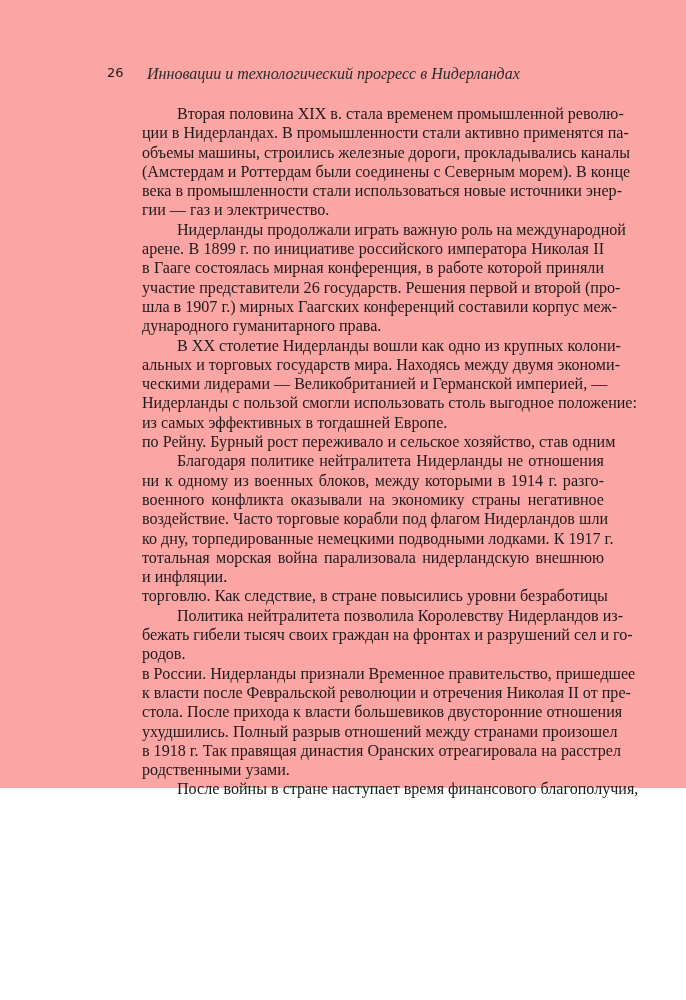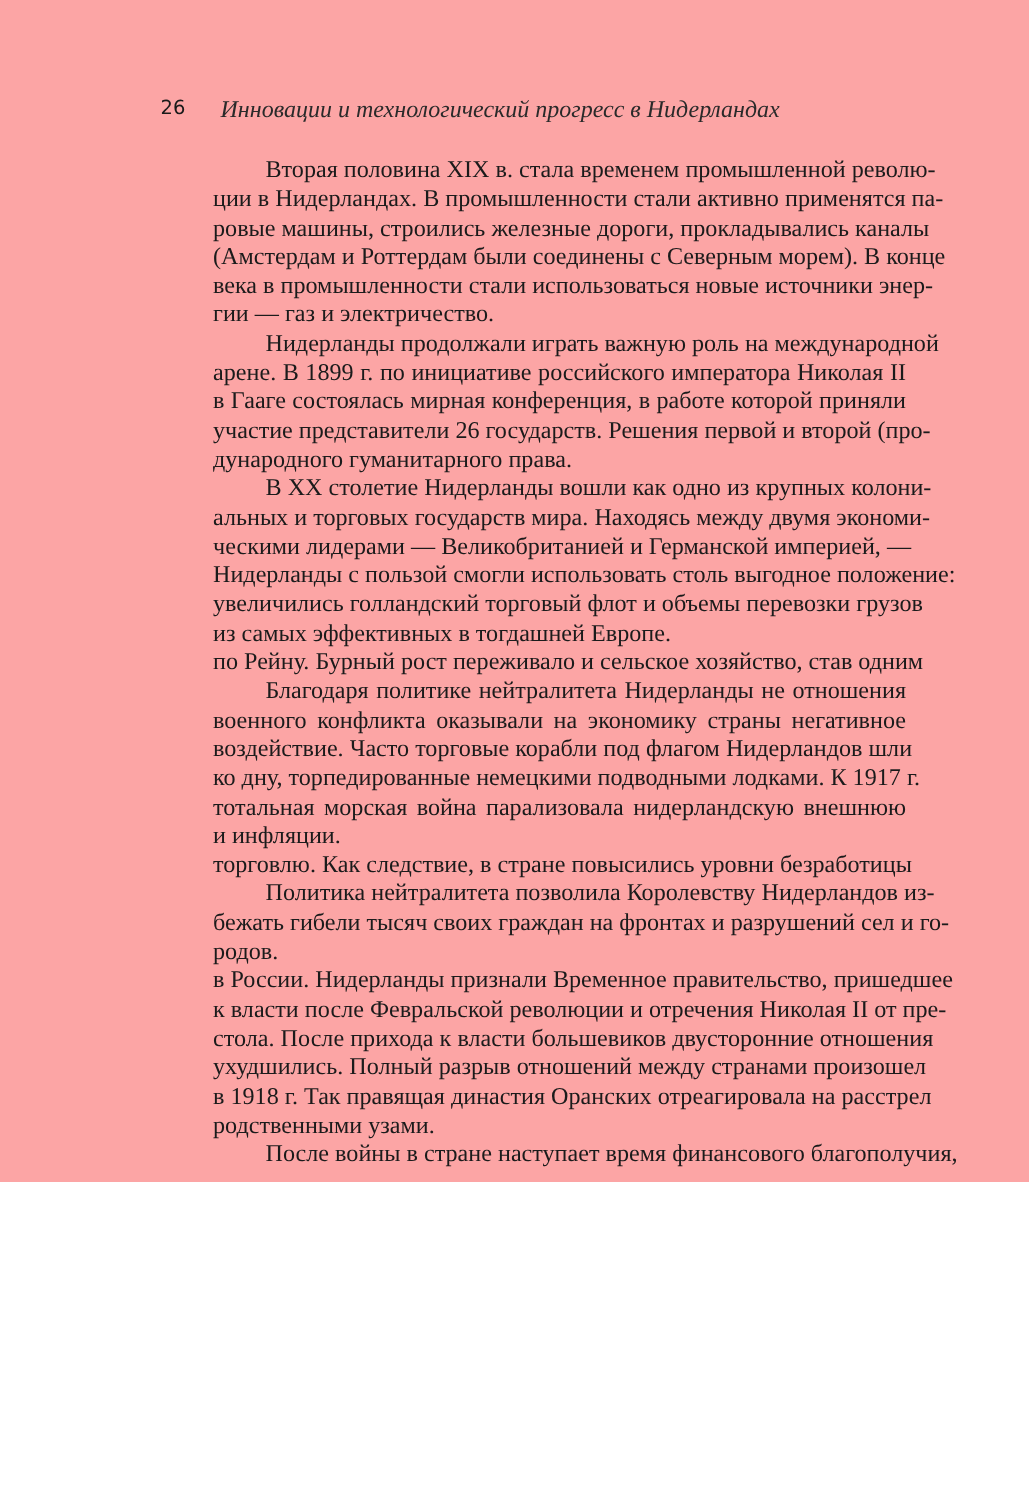--- a/index.html
+++ b/index.html
@@ -21,43 +21,44 @@
 <div class="page">
   <div class="running-head">
     <span class="page-number">26</span>
     <span class="running-title">Инновации и технологический прогресс в Нидерландах</span>
   </div>
 
   <div class="body-text" id="body-text">
       <div class="para">
         <span class="line first">Вторая половина XIX в. стала временем промышленной револю-</span>
         <span class="line">ции в Нидерландах. В промышленности стали активно применятся па-</span>
-        <span class="line">ровые машины, строились железные дороги, прокладывались каналы</span>
+        <span class="line">объемы машины, строились железные дороги, прокладывались каналы</span>
         <span class="line">(Амстердам и Роттердам были соединены с Северным морем). В конце</span>
         <span class="line">века в промышленности стали использоваться новые источники энер-</span>
         <span class="line last">гии — газ и электричество.</span>
       </div>
       <div class="para">
         <span class="line first">Нидерланды продолжали играть важную роль на международной</span>
         <span class="line">арене. В 1899 г. по инициативе российского императора Николая II</span>
         <span class="line">в Гааге состоялась мирная конференция, в работе которой приняли</span>
         <span class="line">участие представители 26 государств. Решения первой и второй (про-</span>
+        <span class="line">шла в 1907 г.) мирных Гаагских конференций составили корпус меж-</span>
         <span class="line last">дународного гуманитарного права.</span>
       </div>
       <div class="para">
         <span class="line first">В XX столетие Нидерланды вошли как одно из крупных колони-</span>
         <span class="line">альных и торговых государств мира. Находясь между двумя экономи-</span>
         <span class="line">ческими лидерами — Великобританией и Германской империей, —</span>
         <span class="line">Нидерланды с пользой смогли использовать столь выгодное положение:</span>
-        <span class="line">увеличились голландский торговый флот и объемы перевозки грузов</span>
         <span class="line last">из самых эффективных в тогдашней Европе.</span>
         <span class="line">по Рейну. Бурный рост переживало и сельское хозяйство, став одним</span>
       </div>
       <div class="para">
         <span class="line first">Благодаря политике нейтралитета Нидерланды не отношения</span>
+        <span class="line">ни к одному из военных блоков, между которыми в 1914 г. разго-</span>
         <span class="line">военного конфликта оказывали на экономику страны негативное</span>
         <span class="line">воздействие. Часто торговые корабли под флагом Нидерландов шли</span>
         <span class="line">ко дну, торпедированные немецкими подводными лодками. К 1917 г.</span>
         <span class="line">тотальная морская война парализовала нидерландскую внешнюю</span>
         <span class="line last">и инфляции.</span>
         <span class="line">торговлю. Как следствие, в стране повысились уровни безработицы</span>
       </div>
       <div class="para">
         <span class="line first">Политика нейтралитета позволила Королевству Нидерландов из-</span>
         <span class="line">бежать гибели тысяч своих граждан на фронтах и разрушений сел и го-</span>

